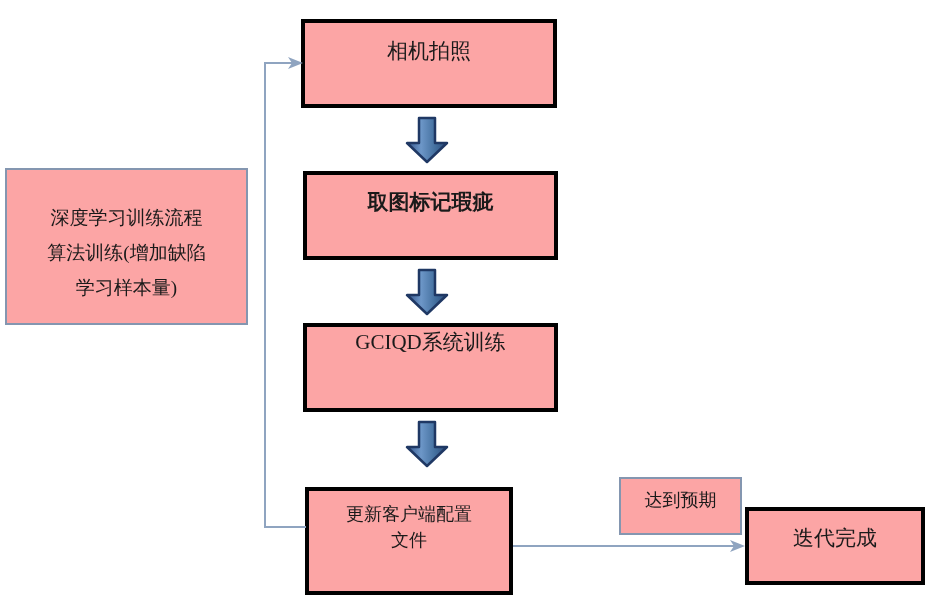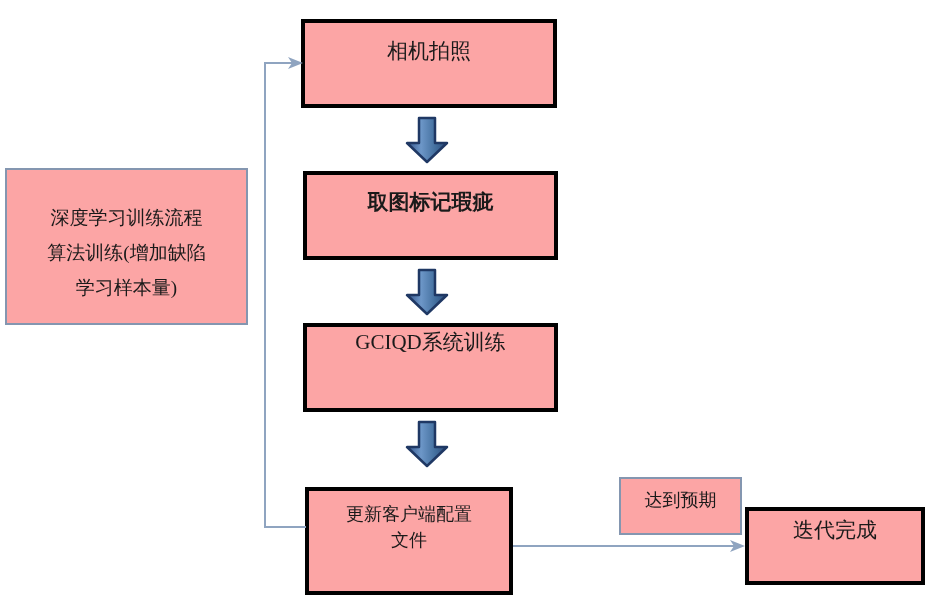--- a/index.html
+++ b/index.html
@@ -50,21 +50,21 @@
   #node-mark        { left: 303px; top: 171px; width: 255px; height: 89px; font-weight: bold; }
   #node-mark .node-label        { font-size: 21px; padding-top: 12px; }
 
   #node-train       { left: 303px; top: 323px; width: 255px; height: 89px; }
   #node-train .node-label       { font-size: 21px; }
 
   #node-update      { left: 305px; top: 487px; width: 208px; height: 108px; }
   #node-update .node-label      { font-size: 18px; padding-top: 10px; text-align: center; }
 
   #node-done        { left: 745px; top: 507px; width: 180px; height: 78px; }
-  #node-done .node-label        { font-size: 21px; padding-top: 4px; }
+  #node-done .node-label        { font-size: 21px; padding-top: 12px; }
 
   #node-training-note { left: 5px; top: 168px; width: 243px; height: 157px; }
   #node-training-note .node-label { font-size: 19px; padding-top: 30px; line-height: 1.85; }
 
   #node-expect      { left: 571px; top: 477px; width: 123px; height: 58px; margin-left: 48px; }
   #node-expect .node-label      { font-size: 18px; padding-top: 8px; }
 
   
   .block-arrow {
     position: absolute;

